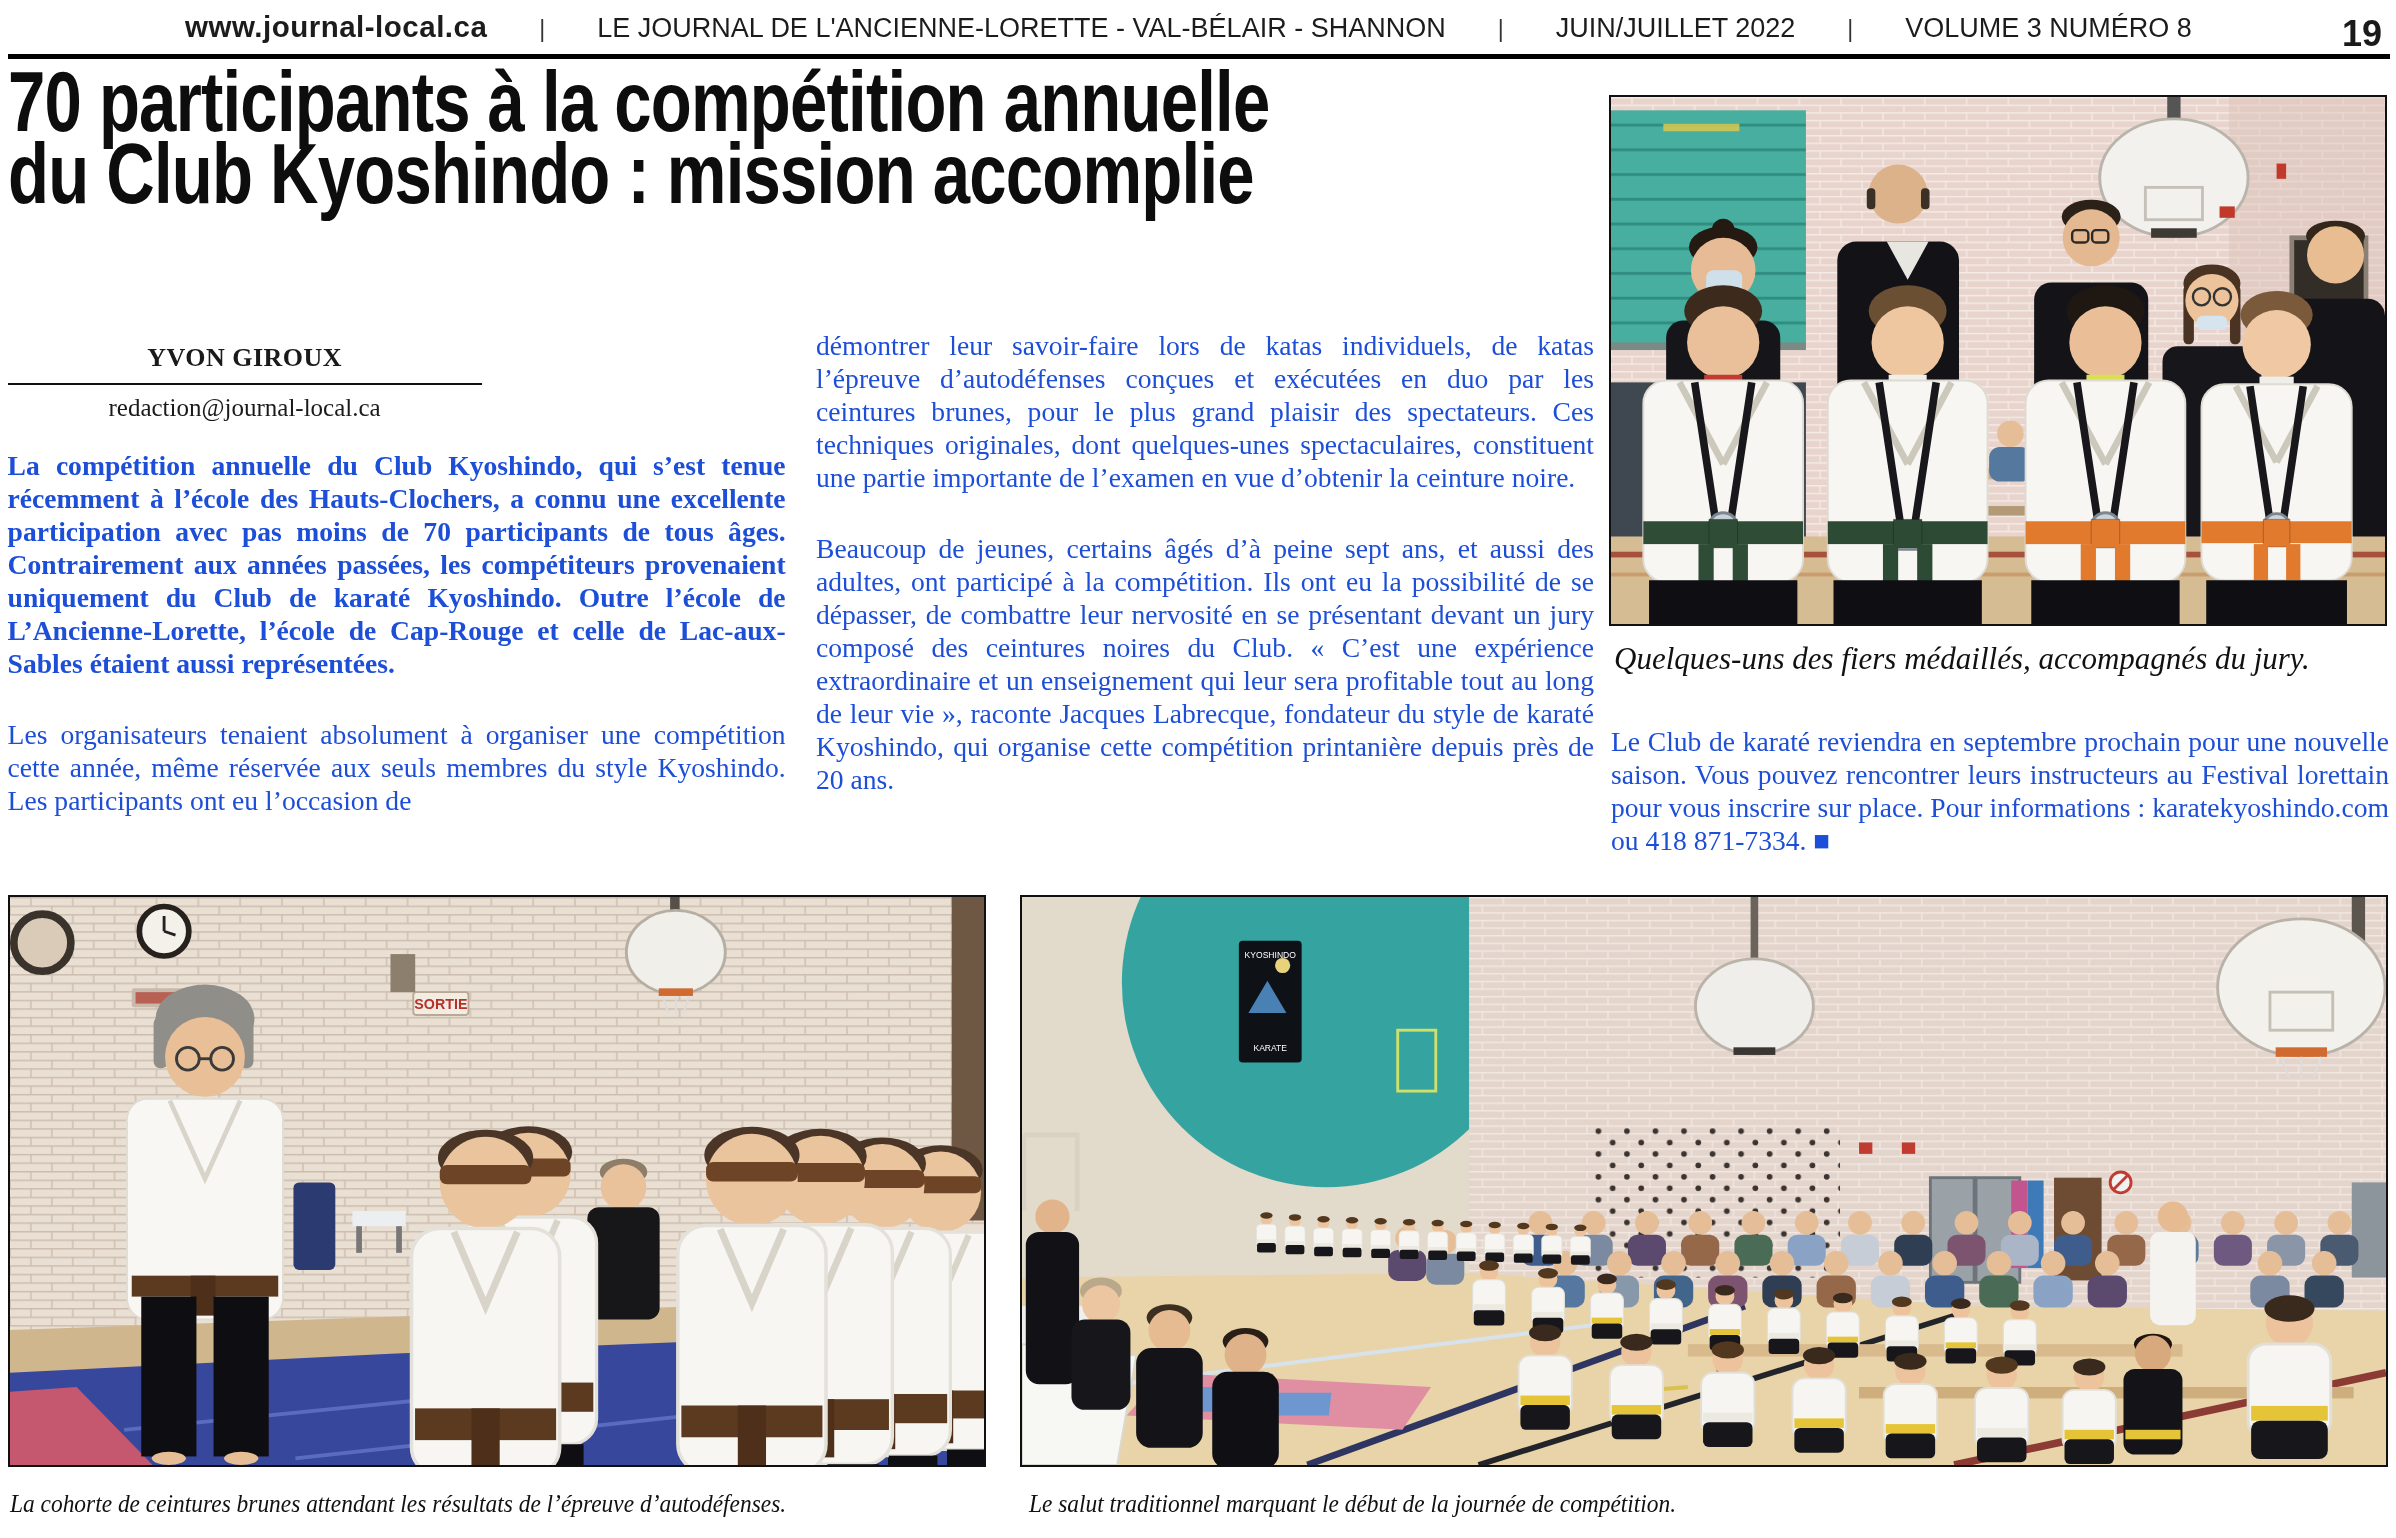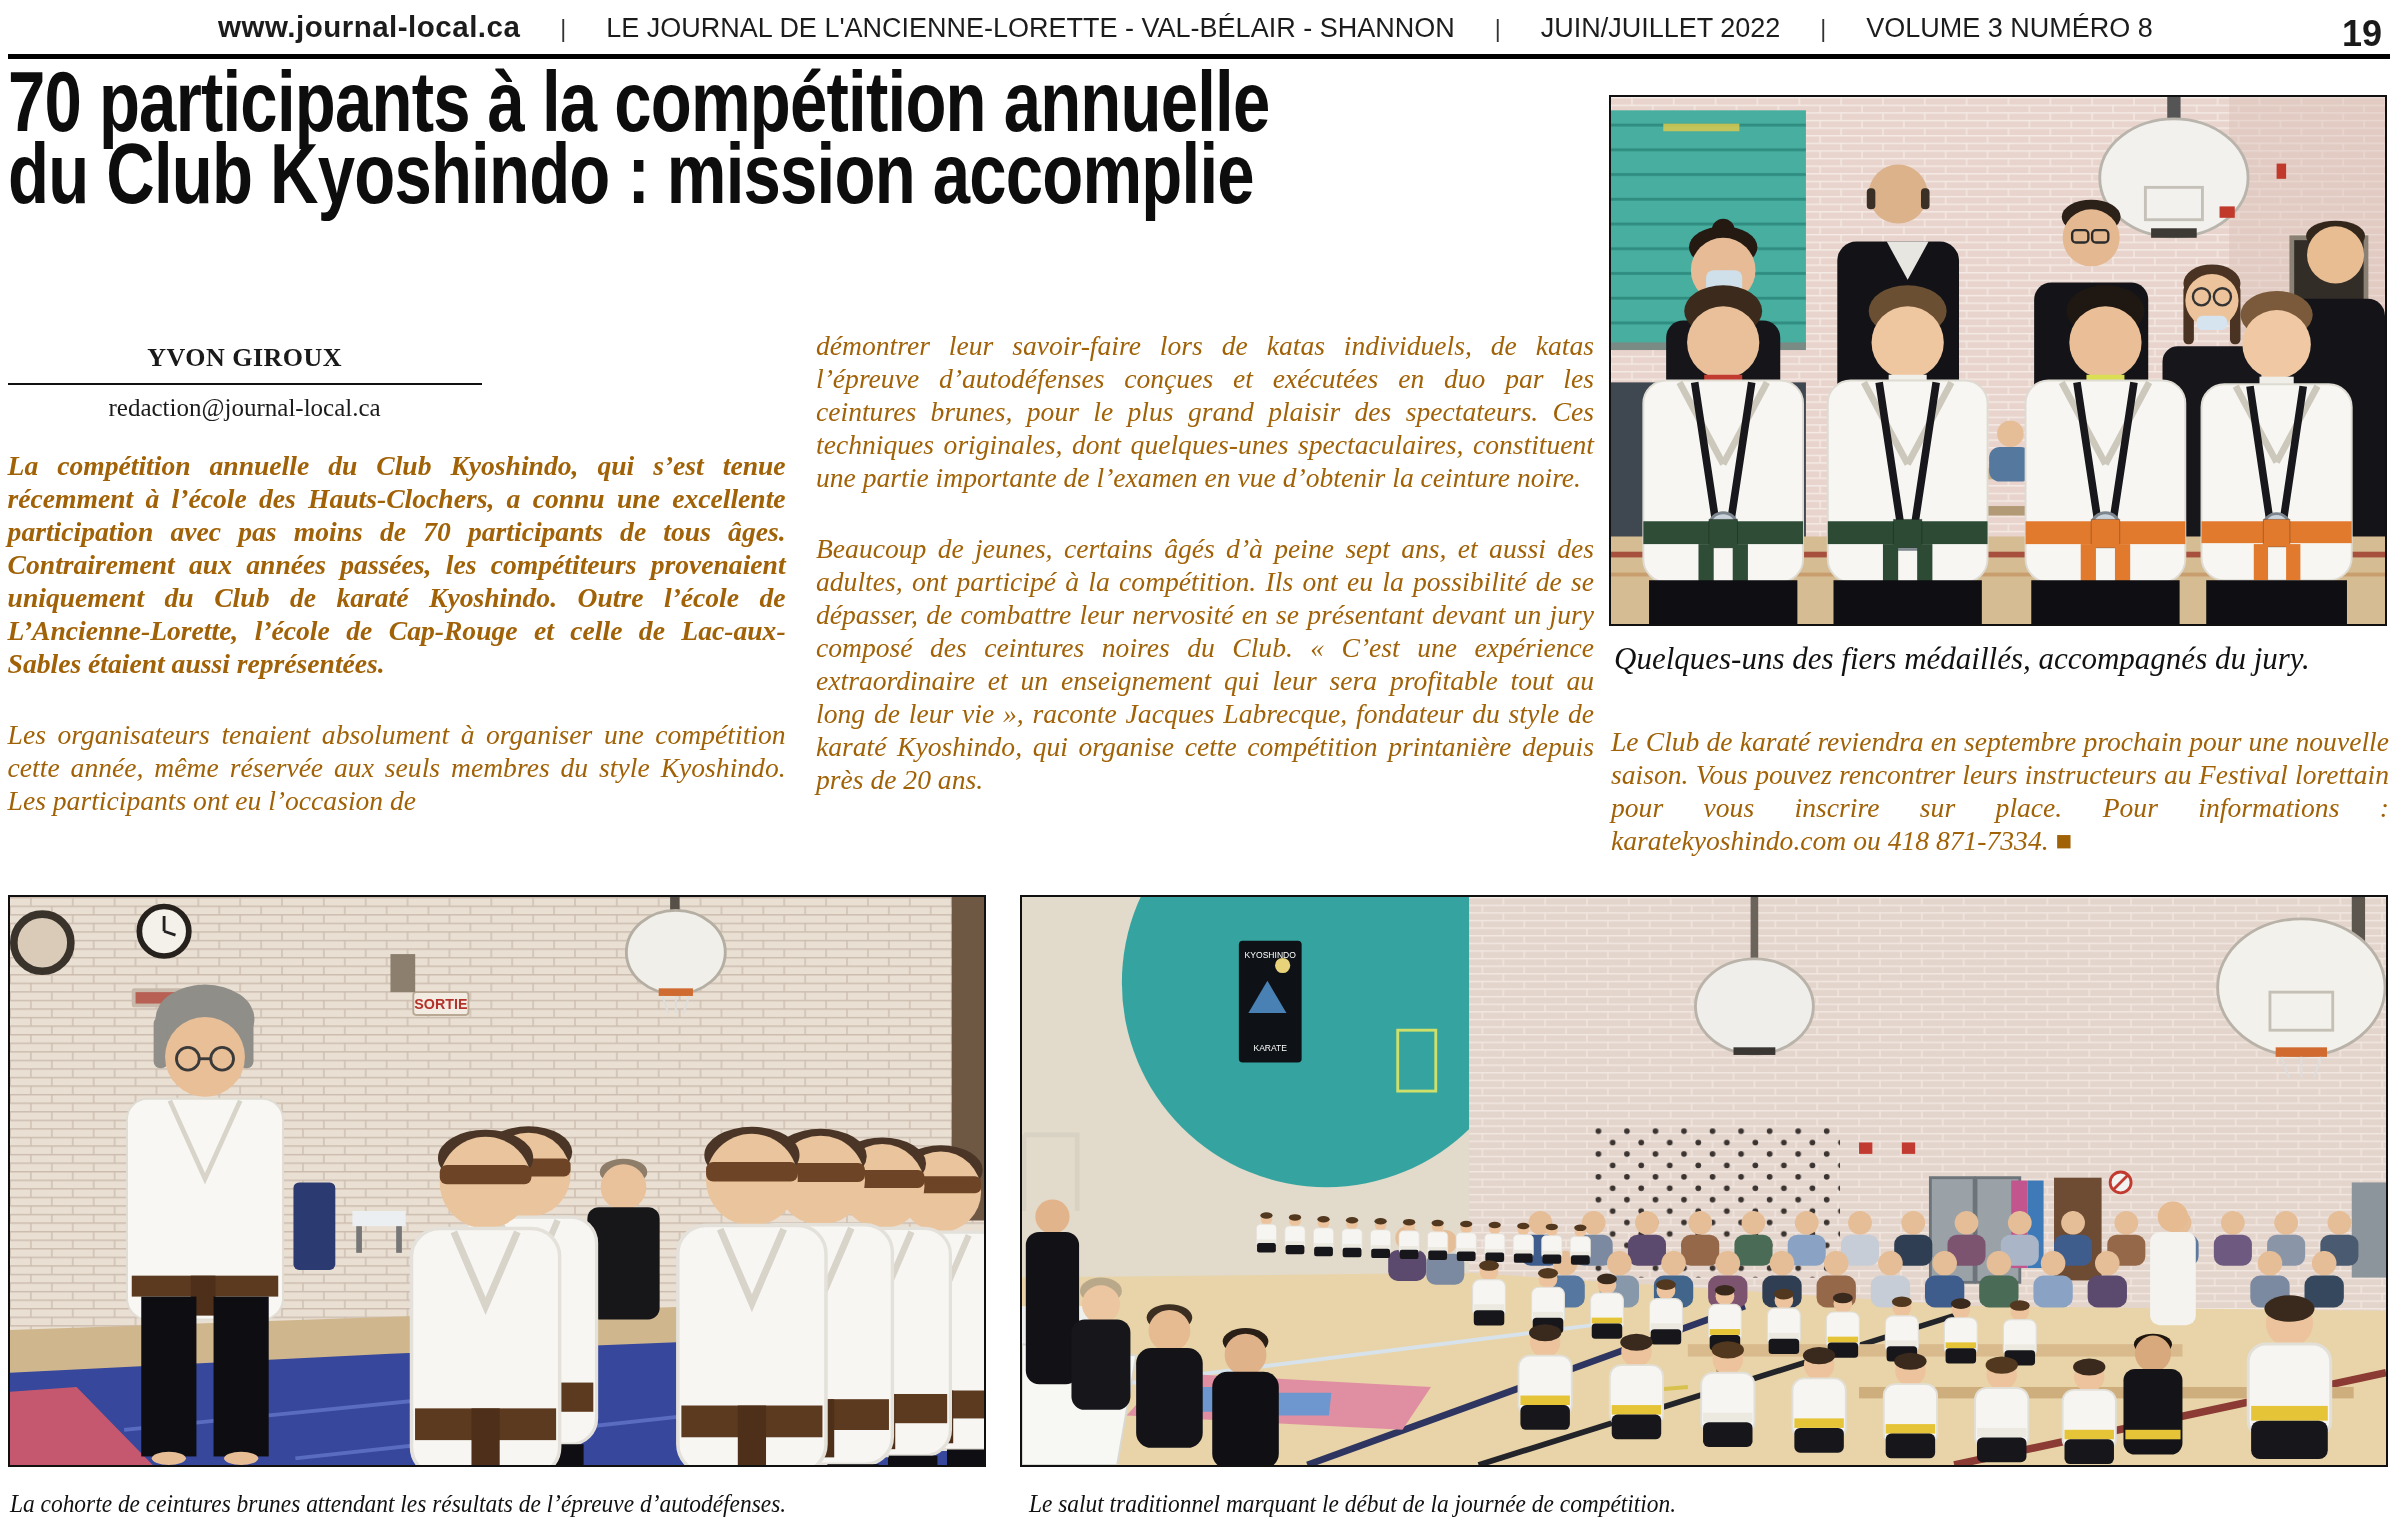--- a/index.html
+++ b/index.html
@@ -1,36 +1,36 @@
 <!DOCTYPE html>
 <html style="font-size:15px"><head>
 <meta charset="utf-8">
 <style>
   html,body{margin:0;padding:0;}
   body{width:2397px;height:1539px;position:relative;background:#fff;color:#1a1a1a;
        font-family:"Liberation Serif",serif;overflow:hidden;}
   .abs{position:absolute;}
   
-  .masthead{top:9.5px;left:185px;display:flex;align-items:baseline;gap:40px;white-space:nowrap;
-            font-family:"Liberation Sans",sans-serif;font-size:27px;color:#1c1c1c;margin-left:33px;}
+  .masthead{top:9.5px;left:185px;display:flex;align-items:baseline;gap:52px;white-space:nowrap;
+            font-family:"Liberation Sans",sans-serif;font-size:27px;color:#1c1c1c;}
   .site{font-weight:bold;font-size:29.5px;letter-spacing:0.5px;}
   .mh-sep{font-size:23px;color:#333;}
   .pageno{top:13.3px;right:15px;font-family:"Liberation Sans",sans-serif;font-weight:bold;font-size:36px;}
   .toprule{top:54px;left:7.6px;width:2382px;height:4.8px;background:#000;}
   
   .headline{left:7.6px;top:65px;font-family:"Liberation Sans",sans-serif;font-weight:700;
             font-size:86px;line-height:72px;color:#0d0d0d;letter-spacing:-1px;
             transform:scaleX(.78);transform-origin:0 0;white-space:nowrap;}
   
   .byline{left:7.6px;top:335px;width:474px;text-align:center;margin-top:8px;}
   .author{font-weight:bold;font-size:26px;letter-spacing:0.5px;}
   .byrule{height:2.9px;background:#111;margin-top:9.5px;}
   .email{font-size:25px;margin-top:8.6px;}
   
-  .col{text-align:justify;font-size:27.6px;line-height:33px;color:#a16207;font-style:italic;}
+  .col{text-align:justify;font-size:27.6px;line-height:33px;color:#1d4ed8;}
   .col1{left:7.6px;top:449px;width:778px;}
   .col2{left:816px;top:329px;width:778px;}
   .col3{left:1611px;top:677px;width:778px;margin-top:48px;}
   .lead{font-weight:bold;}
   .para + .para{margin-top:38px;}
   
   .photo{border:2.9px solid #101010;background:#fdba74;}
   .photoA{left:1609px;top:95px;width:774px;height:527px;}
   .photoB{left:7.6px;top:895px;width:974px;height:568px;}
   .photoC{left:1020px;top:895px;width:1364px;height:568px;}

